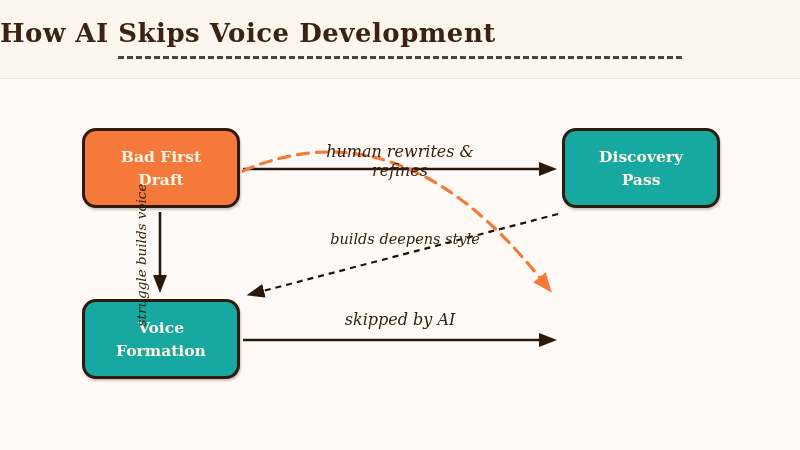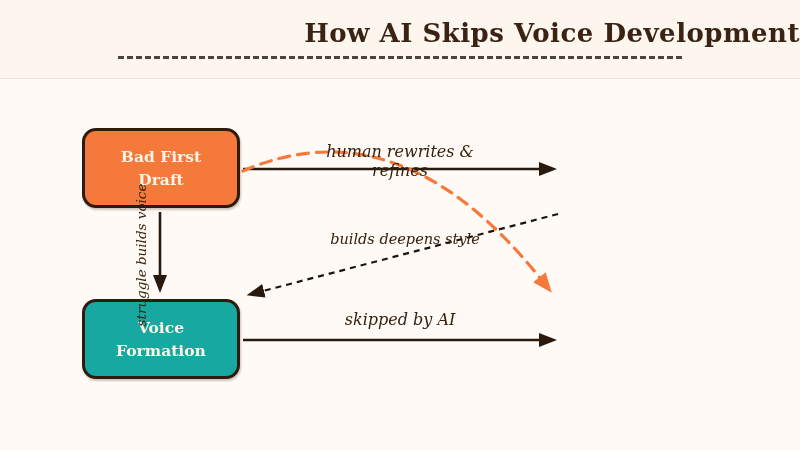--- a/index.html
+++ b/index.html
@@ -8,21 +8,21 @@
     position:relative; width:800px; height:450px; overflow:hidden;
     background:#FFFAF5;
   }
   
   .header-band {
     position:absolute; left:0; top:0; width:800px; height:78px;
     background:#FCF6EE; border-bottom:1px solid #ECE7E0;
   }
   .page-title {
     position:absolute; left:0; top:18px; width:800px; margin:0;
-    text-align:right; font-size:26px; font-weight:bold; color:#3A2314;
+    text-align:left; font-size:26px; font-weight:bold; color:#3A2314;
     letter-spacing:0.5px;
   }
   .title-underline {
     position:absolute; left:118px; top:56px; width:564px; height:0;
     border-top:3px dashed #4A443C;
   }
   
   .arrows { position:absolute; left:0; top:0; z-index:1; pointer-events:none; }
   .node {
     position:absolute; z-index:2; width:158px; height:80px;
@@ -80,20 +80,24 @@
 
     <path d="M558,214 L263,291" stroke="#1F140A" stroke-width="2.2" fill="none" stroke-dasharray="6 5" marker-end="url(#mDark)"></path>
 
     <path d="M243,171 Q400,103 540,278" stroke="#F4793B" stroke-width="3.2" fill="none" stroke-dasharray="11 8" stroke-linecap="round" marker-end="url(#mOrange)"></path>
   </svg>
 
   <div class="node node-bad" style="background-color: rgb(244, 121, 59);">
     <span class="node-label">Bad First
 Draft</span>
   </div>
+  <div class="node node-discovery" style="background-color: rgb(22, 168, 161);">
+    <span class="node-label">Discovery
+Pass</span>
+  </div>
   <div class="node node-voice" style="background-color: rgb(22, 168, 161);">
     <span class="node-label">Voice
 Formation</span>
   </div>
 
   <div class="edge-label lbl-human">human rewrites &amp; refines</div>
   <div class="edge-label lbl-insight">builds deepens style</div>
   <div class="edge-label lbl-skipped">skipped by AI</div>
   <div class="edge-label lbl-struggle">struggle builds voice</div>
 

